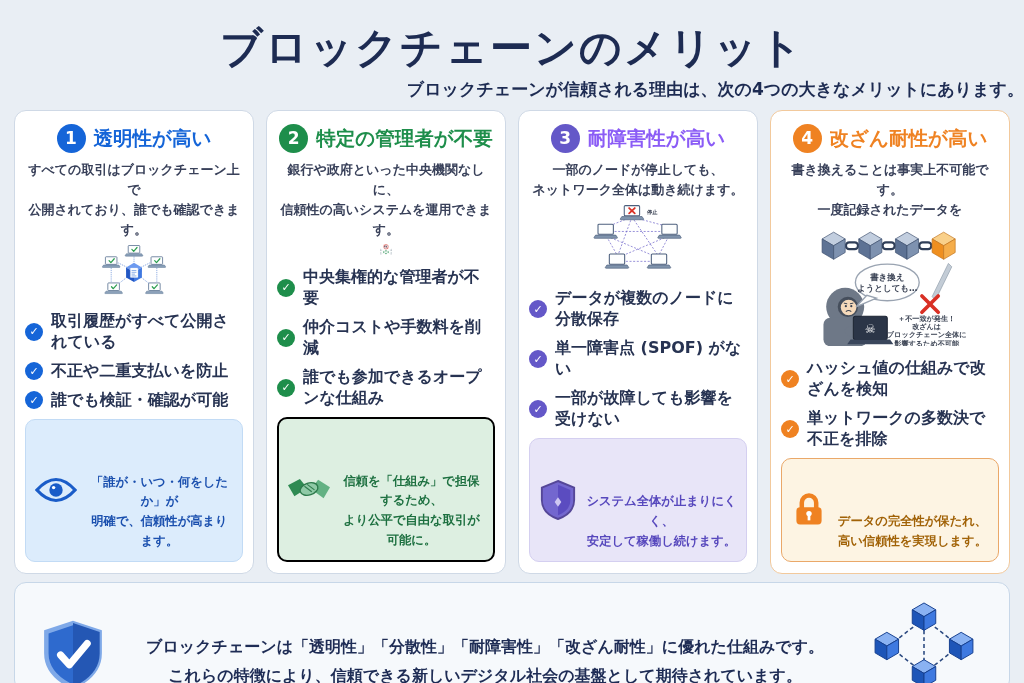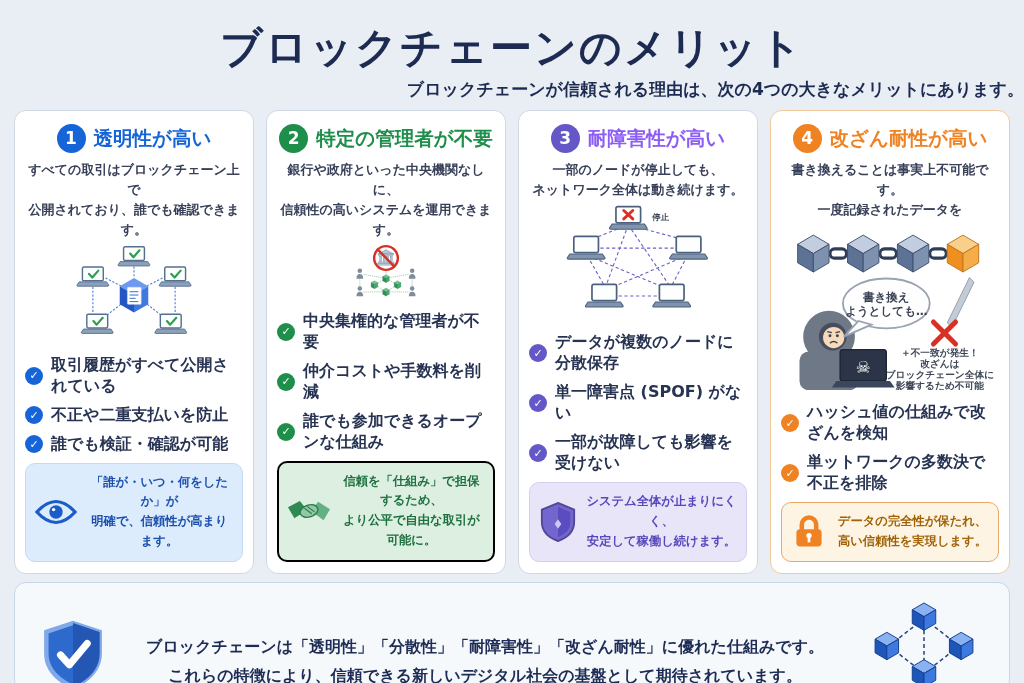--- a/index.html
+++ b/index.html
@@ -42,21 +42,21 @@
     width:18px; height:18px; border-radius:50%; color:#fff; flex-shrink:0;
     display:flex; align-items:center; justify-content:center; font-size:11px; font-weight:bold;
   }
   .chk::before{ content:"✓"; }
   .c1 .chk{background:#1565d8;} .c2 .chk{background:#1e8e4b;}
   .c3 .chk{background:#6458c8;} .c4 .chk{background:#ef8222;}
   .note {
     margin-top:auto; border-radius:10px; padding:9px 9px; display:flex; align-items:center; gap:9px;
     font-size:12.3px; font-weight:bold; line-height:1.6;
   }
-  .note-text { flex:1; text-align:center; }
+  .note-text { flex:1; text-align:center;margin-top:44px; }
   .c1 .note{background:#dcecfc; border:1px solid #c2dbf5; color:#1a4fae;}
   .c2 .note{background:#ddefe1; border:2px solid #000000; color:#1d7040;}
   .c3 .note{background:#e8e5f8; border:1px solid #d4cff0; color:#5748bd;}
   .c4 .note{background:#fdf4e3; border:1.5px solid #eaa869; color:#a16207;}
   .note-icon { flex-shrink:0; }
   .footer {
     margin:8px 14px 0; background:#f6f9fc; border:1.5px solid #c7d7e8; border-radius:12px;
     height:110px; display:flex; align-items:flex-end; padding:0 26px; gap:4px;
   }
   .footer-text { flex:1; text-align:center; font-size:16px; font-weight:bold; color:#1e2c55; line-height:1.8; }

